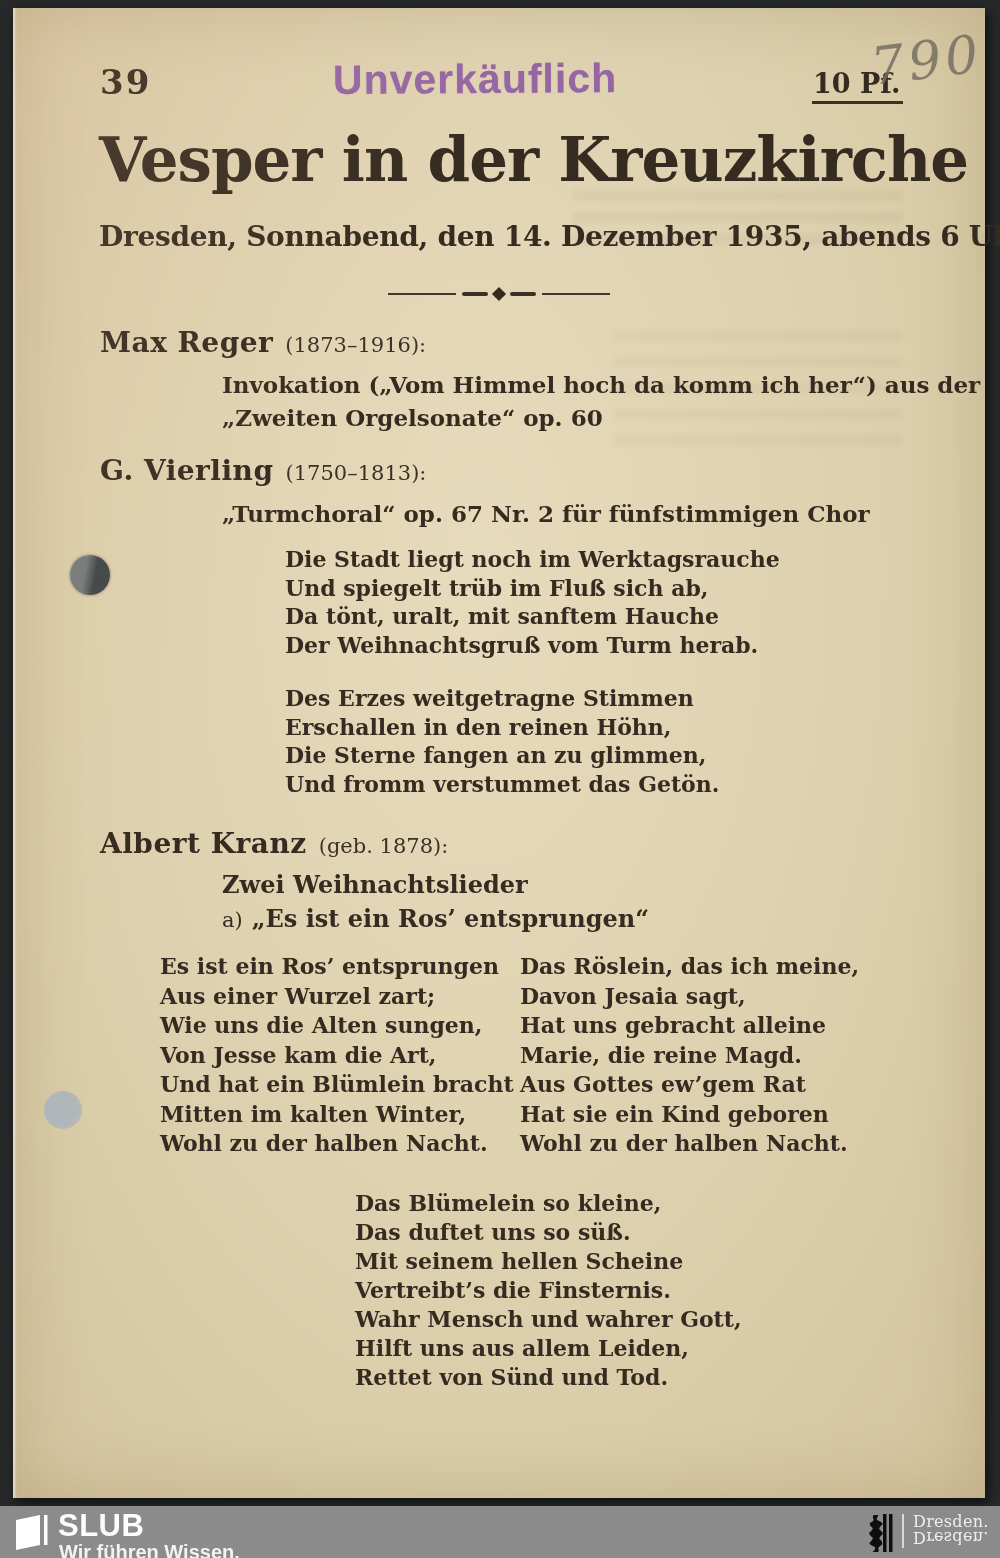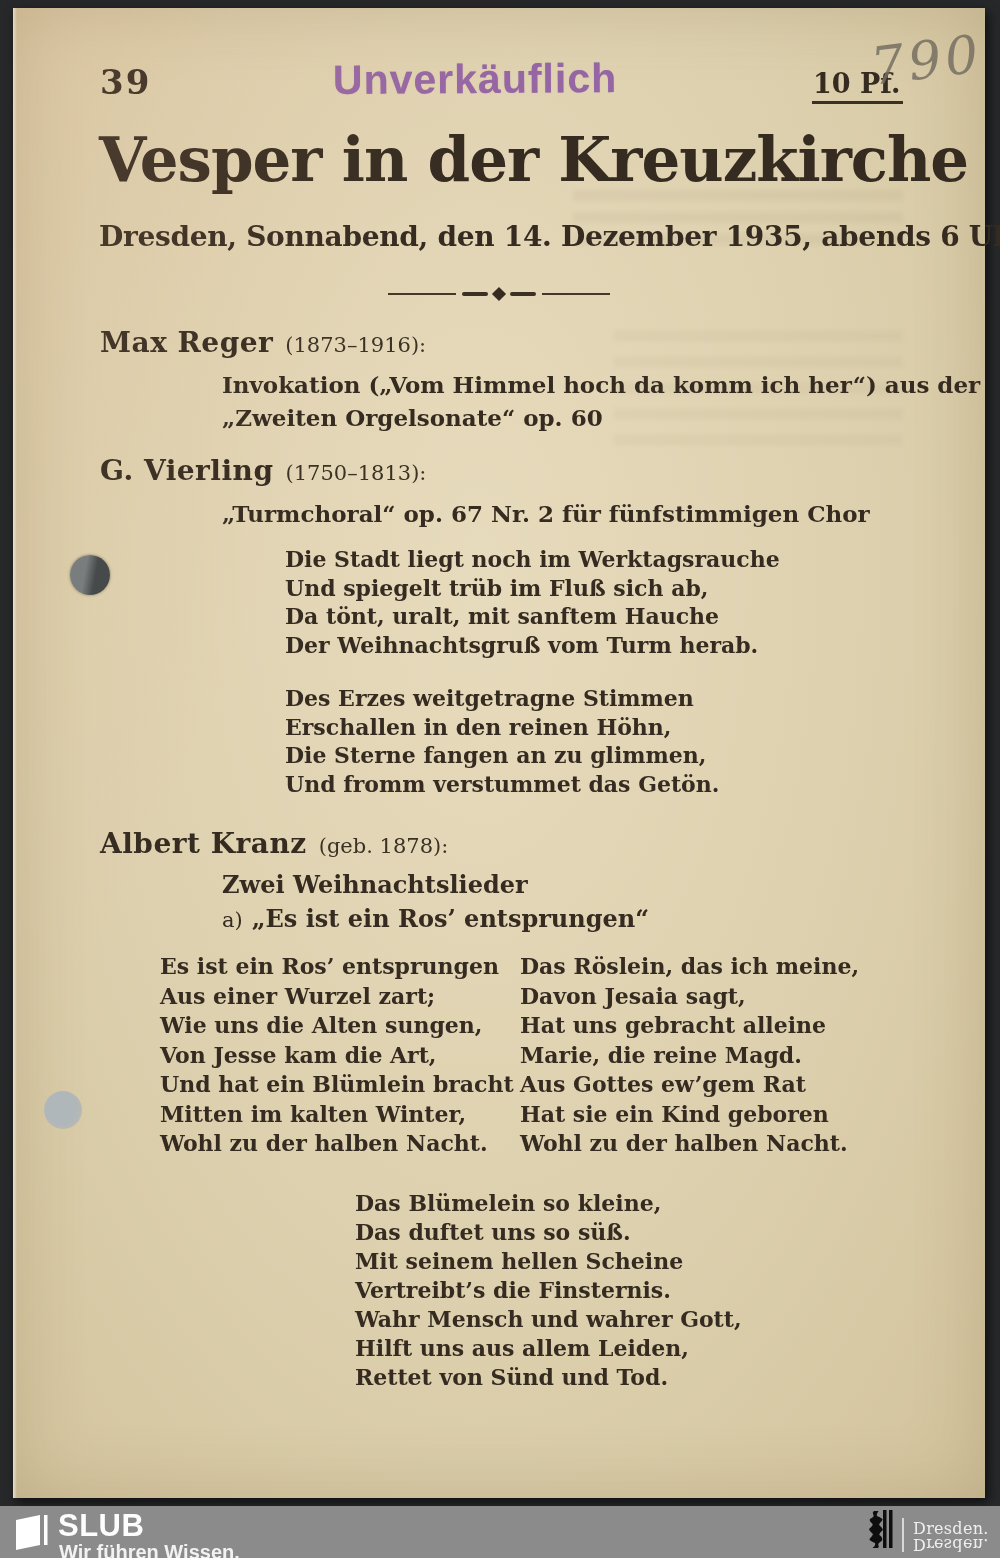--- a/index.html
+++ b/index.html
@@ -63,21 +63,21 @@
   .ghost-1{left:560px;top:182px;width:330px;height:64px;
            background:repeating-linear-gradient(180deg, rgba(100,84,58,.10) 0 11px, rgba(0,0,0,0) 11px 22px);}
   .ghost-2{left:600px;top:322px;width:290px;height:130px;
            background:repeating-linear-gradient(180deg, rgba(100,84,58,.08) 0 12px, rgba(0,0,0,0) 12px 26px);}
   
   .footer{position:absolute;left:0;top:1506px;width:1000px;height:52px;background:#8b8b8b;
           font-family:"Liberation Sans", sans-serif;}
   .slub-book{position:absolute;left:13px;top:6px;}
   .slub-name{position:absolute;left:58px;top:2px;font-size:31px;font-weight:bold;color:#fdfdfd;letter-spacing:.5px;}
   .slub-tagline{position:absolute;left:59px;top:35px;font-size:20px;font-weight:bold;color:#f2f2f2;}
-  .dresden{position:absolute;left:866px;top:8px;display:flex;align-items:flex-end;gap:9px;height:38px;}
+  .dresden{position:absolute;left:866px;top:8px;display:flex;align-items:flex-start;gap:9px;height:38px;}
   .dresden-divider{width:2px;height:34px;background:rgba(250,250,250,.7);}
   .dresden-words{display:flex;flex-direction:column;line-height:16px;}
   .dresden-word{font-family:"DejaVu Serif", serif;font-size:16px;color:#efefef;letter-spacing:.3px;}
   .dresden-word.mirrored{transform:scaleY(-1);margin-top:-1px;}
 </style>
 </head>
 <body>
 
 <div class="stage">
 

